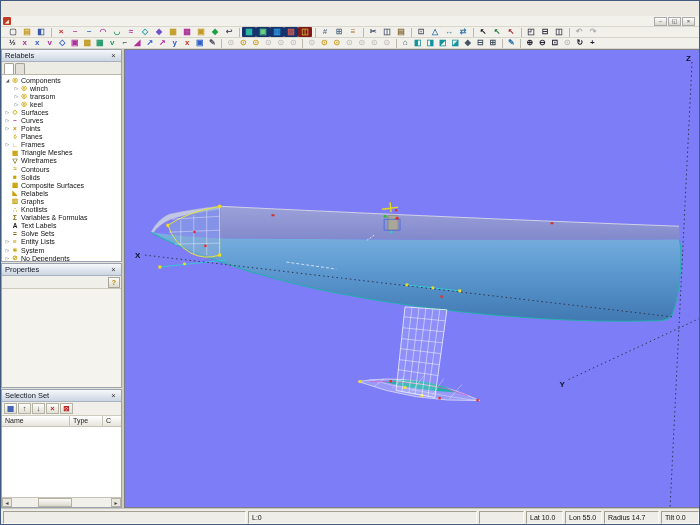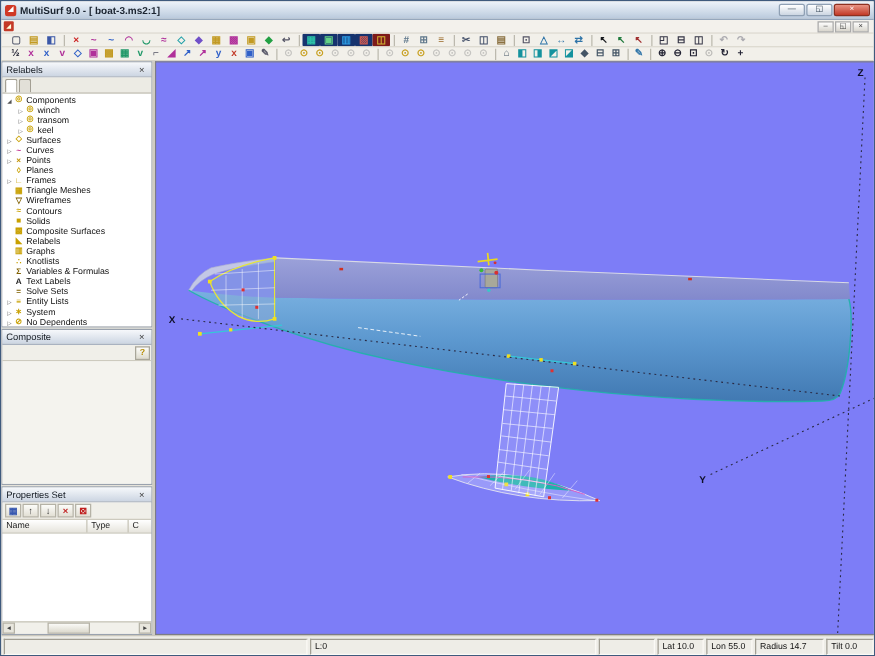--- a/index.html
+++ b/index.html
@@ -63,30 +63,20 @@
 
 .statusbar{position:absolute;top:507px;left:0;width:700px;height:17px;background:#eeede7;display:flex;gap:2px;padding:2px 2px 0 2px;border-top:1px solid #c9c6bb}
 .sc{height:13px;border:1px solid;border-color:#a19e93 #fbfaf6 #fbfaf6 #a19e93;font-size:7px;line-height:11px;padding:0 3px;color:#111;background:#eeede7;white-space:nowrap;overflow:hidden}
 .sc1{width:243px}.sc2{width:229px}.sc3{width:45px}.sc4{width:37px}.sc5{width:37px}.sc6{width:55px}.sc7{flex:1}
 </style>
 </head>
 <body>
 
 <div class="window">
 
-  <div class="titlebar">
-    <span class="appico">◢</span>
-    <span class="title">MultiSurf 9.0 - [ boat-3.ms2:1]</span>
-    <span class="wbtns">
-
-    <span class="wbtn"><i class="g">—</i></span>
-        <span class="wbtn"><i class="g">◱</i></span>
-        <span class="wbtn close"><i class="g">×</i></span>
-      </span>
-  </div>
 
   <div class="menubar">
     <span class="docico">◢</span>
     <span class="menus">
 
     <span class="mitem"></span>
         <span class="mitem"></span>
         <span class="mitem"></span>
         <span class="mitem"></span>
         <span class="mitem"></span>
@@ -505,32 +495,32 @@
             <div class="trow" style="padding-left: 2px;">
               <span class="arr">▷</span>
               <span class="tico" style="color: rgb(200, 160, 0);">⊘</span>
               <span class="tlb">No Dependents</span>
             </div>
           </div>
       </div>
 
       <div class="panel" id="properties">
         <div class="ptitle">
-          <span>Composite</span>
+          <span>Properties</span>
           <span class="pclose">×</span>
         </div>
         <div class="prow">
           <span class="helpbtn">?</span>
         </div>
         <div class="pbody"></div>
       </div>
 
       <div class="panel" id="selection">
         <div class="ptitle">
-          <span>Properties Set</span>
+          <span>Selection Set</span>
           <span class="pclose">×</span>
         </div>
         <div class="stb">
 
         <span class="sbtn">
               <i class="g" style="color: rgb(56, 88, 176);">▦</i>
             </span>
             <span class="sbtn">
               <i class="g" style="color: rgb(51, 51, 51);">↑</i>
             </span>

